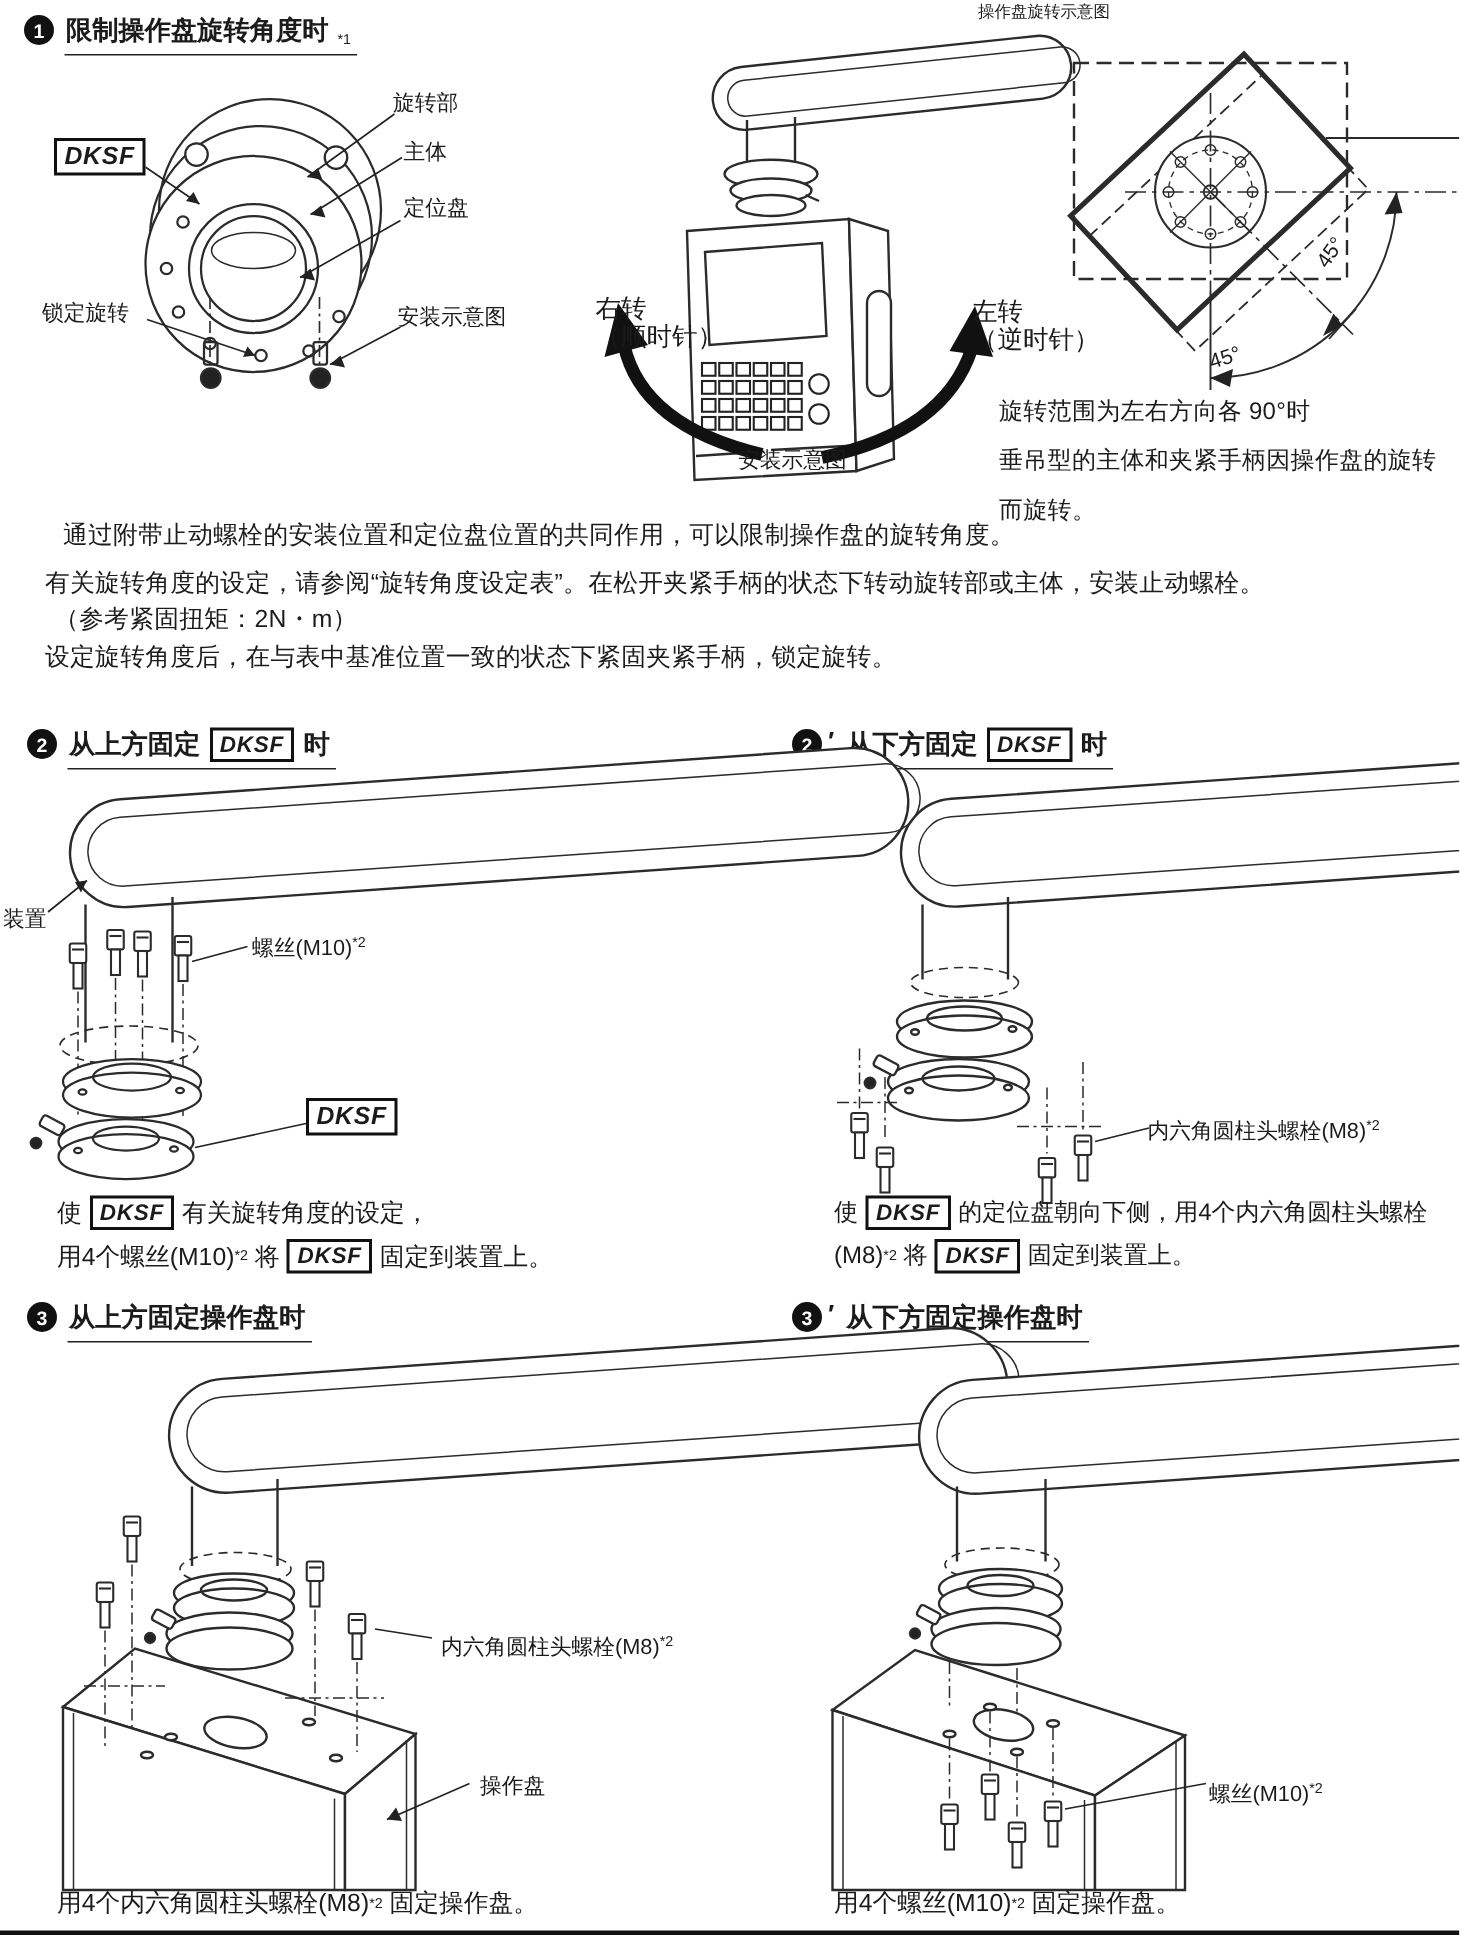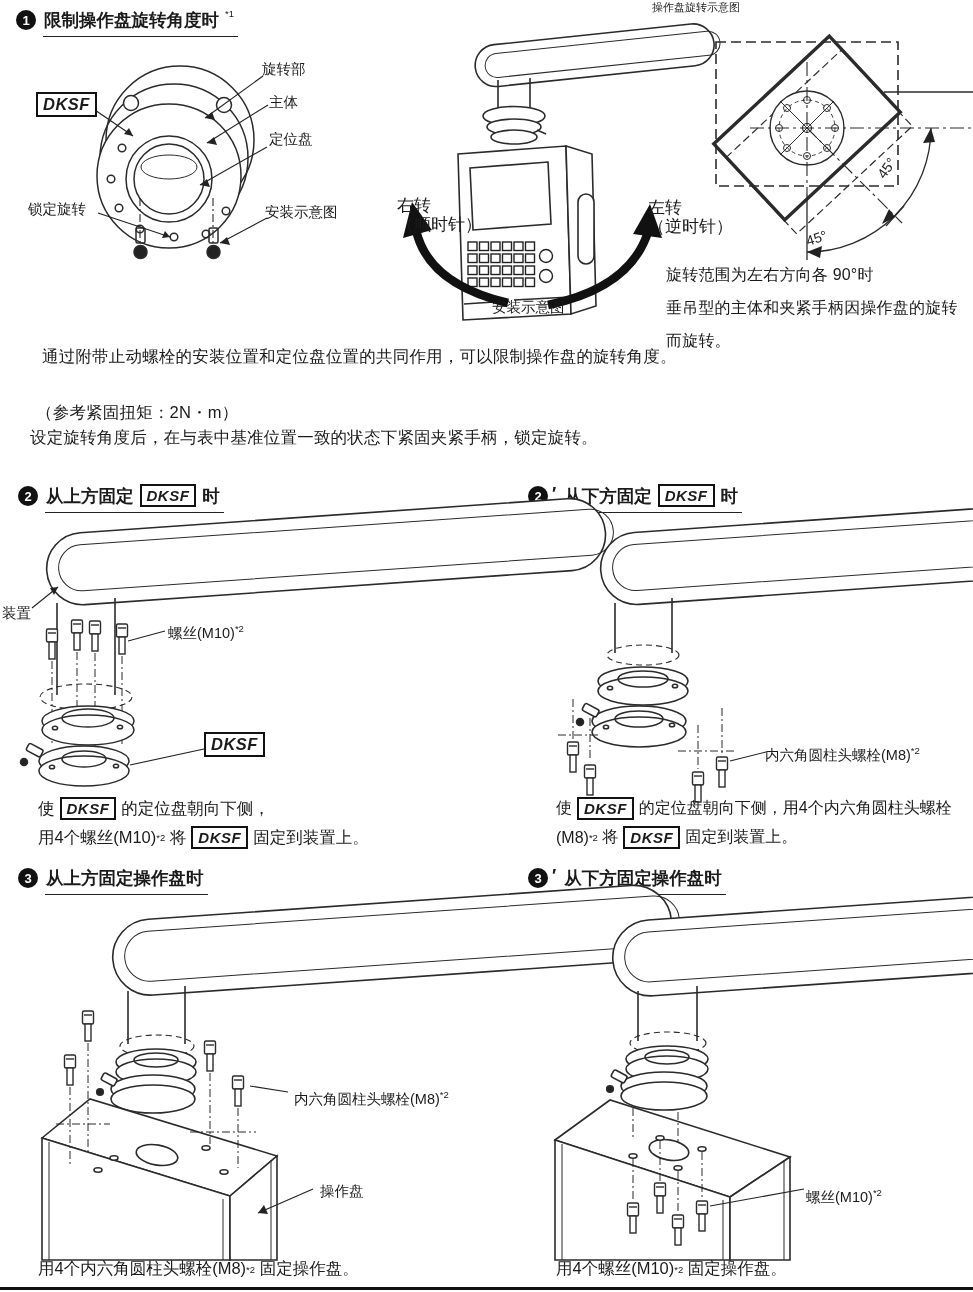--- a/index.html
+++ b/index.html
@@ -4,21 +4,21 @@
 <style>
   html,body{margin:0;padding:0;background:#fff}
   .page{position:relative;width:973px;height:1292px;background:#ffffff;overflow:hidden;
         font-family:"Liberation Sans","DejaVu Sans",sans-serif;color:#1b1b1b;}
   .abs{position:absolute;}
   svg{position:absolute;overflow:visible}
   .hdr{display:flex;align-items:flex-start;gap:7px;font-size:17.5px;font-weight:600;white-space:nowrap}
   .ncirc{width:20px;height:20px;border-radius:50%;background:#111;color:#fff;display:inline-flex;
          align-items:center;justify-content:center;font-size:13px;font-weight:700;flex:0 0 auto;margin-top:2px}
   .prime{font-weight:700;margin-left:-3px;margin-top:0px}
-  .utitle{display:inline-flex;align-items:flex-start;gap:6px;border-bottom:1.6px solid #222;padding:0 4px 4px 1px}
+  .utitle{display:inline-flex;align-items:flex-end;gap:6px;border-bottom:1.6px solid #222;padding:0 4px 4px 1px}
   .modelbox{border:2px solid #111;padding:0px 5px;font-weight:700;font-style:italic;font-size:15px;
             line-height:19px;letter-spacing:.5px;background:#fff;display:inline-block}
   .modelbox.big{font-size:16.5px;line-height:21px;border-width:2.4px}
   .lbl{font-size:14.5px;white-space:nowrap;line-height:18px}
   .lbl2{font-size:17px;white-space:nowrap;line-height:19px}
   sup.s{vertical-align:super;font-size:9.5px;font-weight:400}
   .para{font-size:16.5px;white-space:nowrap;letter-spacing:.2px}
   .fnote{font-size:13.5px;white-space:nowrap}
   .fnote .mk{margin-right:10px}
   .note{font-size:16px;line-height:33px;white-space:nowrap;letter-spacing:.2px}
@@ -190,20 +190,21 @@
   </svg>
   <span class="abs rot45" style="left:876px;top:160px;transform:rotate(-55deg)">45°</span>
   <span class="abs rot45" style="left:806px;top:230px;transform:rotate(-18deg)">45°</span>
   <div class="abs note" style="left:666px;top:258px">
     <div>旋转范围为左右方向各 90°时</div>
     <div>垂吊型的主体和夹紧手柄因操作盘的旋转</div>
     <div>而旋转。</div>
   </div>
 
   <div class="abs para" style="left:42px;top:346px">通过附带止动螺栓的安装位置和定位盘位置的共同作用，可以限制操作盘的旋转角度。</div>
+  <div class="abs para" style="left:30px;top:378px">有关旋转角度的设定，请参阅“旋转角度设定表”。在松开夹紧手柄的状态下转动旋转部或主体，安装止动螺栓。</div>
   <div class="abs para" style="left:36px;top:402px">（参考紧固扭矩：2N・m）</div>
   <div class="abs para" style="left:30px;top:427px">设定旋转角度后，在与表中基准位置一致的状态下紧固夹紧手柄，锁定旋转。</div>
 
   <div class="abs hdr" style="left:18px;top:484px">
     <span class="ncirc">2</span>
     <span class="utitle">
         <span>从上方固定</span>
         <span class="modelbox">DKSF</span>
         <span>时</span>
       </span>
@@ -274,21 +275,21 @@
     </g>
     <polygon points="58,84 50,85 54,92" fill="#222"></polygon>
   </svg>
   <span class="abs lbl" style="left:2px;top:604px">装置</span>
   <span class="abs lbl" style="left:168px;top:620px"><span>螺丝(M10)</span><sup class="s">*2</sup></span>
   <span class="abs modelbox big" style="left:204px;top:732px">DKSF</span>
 
   <div class="abs cap" style="left:38px;top:797px">
     <span>使</span>
       <span class="modelbox">DKSF</span>
-      <span>的定位盘朝向下侧，</span>
+      <span>有关旋转角度的设定，</span>
   </div>
   <div class="abs cap" style="left:38px;top:826px">
     <span>用4个螺丝(M10)</span>
       <sup class="s">*2</sup>
       <span>&nbsp;</span>
       <span>将</span>
       <span class="modelbox">DKSF</span>
       <span>固定到装置上。</span>
   </div>
 

